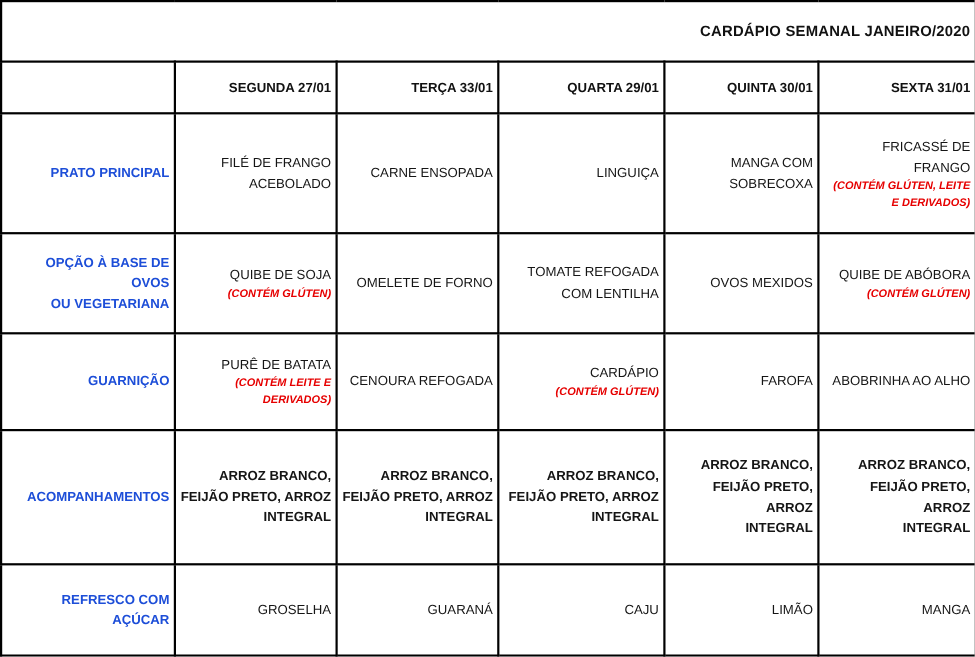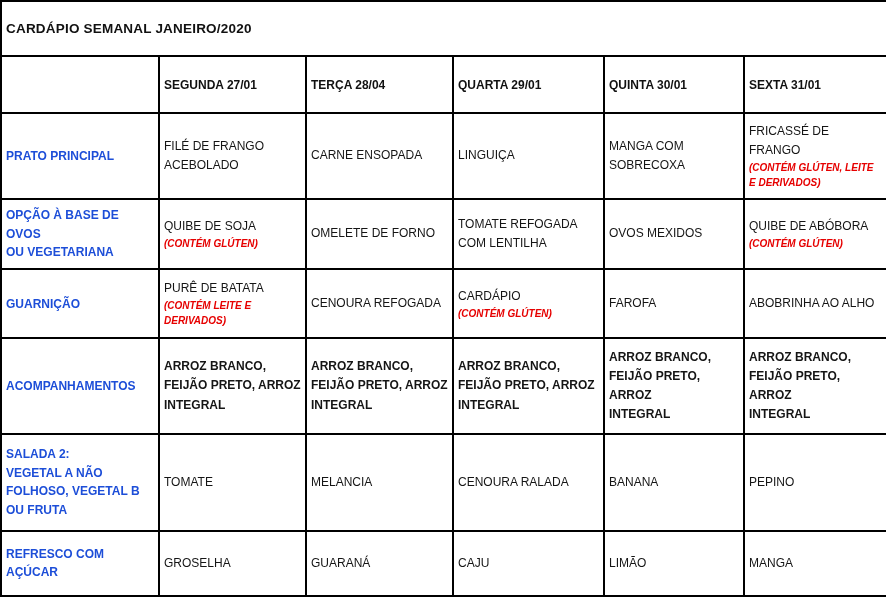--- a/index.html
+++ b/index.html
@@ -11,21 +11,21 @@
   }
   table.menu {
     border-collapse: collapse;
     table-layout: fixed;
     width: 886px;
     height: 597px;
     background: #ffffff;
   }
   .menu th, .menu td {
     border: 2px solid #000000;
-    text-align: left;
+    text-align: right;
     vertical-align: middle;
     padding: 1px 4px;
     overflow: hidden;
   }
   .title-cell {
     font-size: 13.5px;
     font-weight: bold;
     letter-spacing: 0.2px;
     color: #111111;
   }
@@ -67,24 +67,24 @@
     <col style="width:147px">
     <col style="width:147px">
     <col style="width:151px">
     <col style="width:140px">
     <col style="width:143px">
   </colgroup>
   <thead>
     <tr style="height:55px">
       <th class="title-cell" colspan="6">CARDÁPIO SEMANAL JANEIRO/2020</th>
     </tr>
-    <tr style="height:57px">
+    <tr style="height:47px">
       <th class="day-header"></th>
       <th class="day-header">SEGUNDA 27/01</th>
-      <th class="day-header">TERÇA 28/04</th>
+      <th class="day-header">TERÇA 33/01</th>
       <th class="day-header">QUARTA 29/01</th>
       <th class="day-header">QUINTA 30/01</th>
       <th class="day-header">SEXTA 31/01</th>
     </tr>
   </thead>
   <tbody>
     <tr style="height:59px">
       <th class="row-label">PRATO PRINCIPAL</th>
       <td><span>FILÉ DE FRANGO
 ACEBOLADO</span></td>
@@ -125,31 +125,20 @@
       <td><span>ARROZ BRANCO,
 FEIJÃO PRETO, ARROZ
 INTEGRAL</span></td>
       <td><span>ARROZ BRANCO,
 FEIJÃO PRETO, ARROZ
 INTEGRAL</span></td>
       <td><span>ARROZ BRANCO,
 FEIJÃO PRETO, ARROZ
 INTEGRAL</span></td>
     </tr>
-    <tr style="height:82px">
-      <th class="row-label">SALADA 2:
-VEGETAL A NÃO
-FOLHOSO, VEGETAL B
-OU FRUTA</th>
-      <td><span>TOMATE</span></td>
-      <td><span>MELANCIA</span></td>
-      <td><span>CENOURA RALADA</span></td>
-      <td><span>BANANA</span></td>
-      <td><span>PEPINO</span></td>
-    </tr>
     <tr style="height:55px">
       <th class="row-label">REFRESCO COM AÇÚCAR</th>
       <td><span>GROSELHA</span></td>
       <td><span>GUARANÁ</span></td>
       <td><span>CAJU</span></td>
       <td><span>LIMÃO</span></td>
       <td><span>MANGA</span></td>
     </tr>
 
   </tbody>

